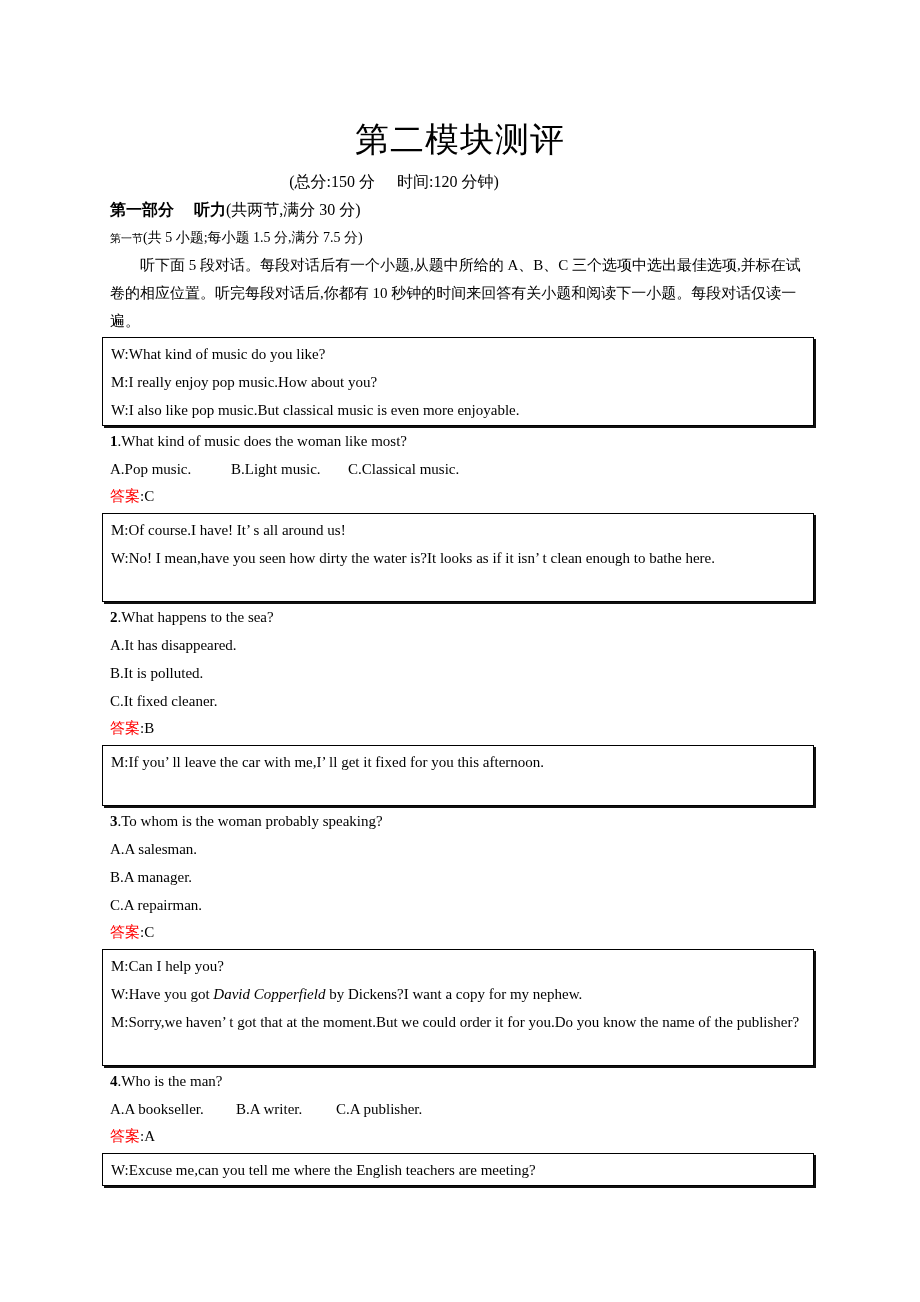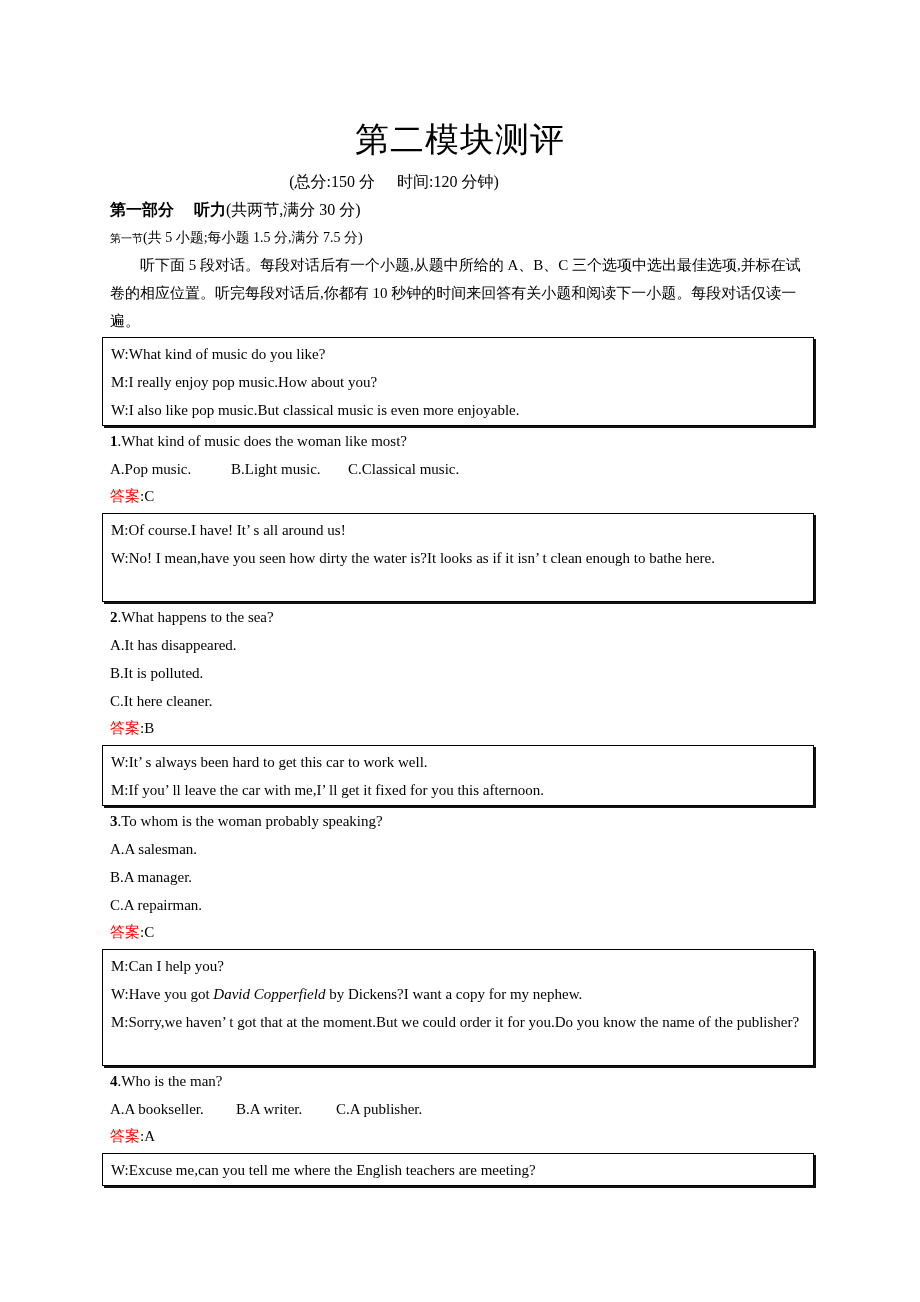--- a/index.html
+++ b/index.html
@@ -67,27 +67,26 @@
 
   <div class="box" style="top:513px;height:89px;">
     <p>M:Of course.I have! It’ s all around us!</p>
     <p>W:No! I mean,have you seen how dirty the water is?It looks as if it isn’ t clean enough to bathe here.</p>
   </div>
   <div class="q" style="top:603px;">
     <b>2</b><span>.What happens to the sea?</span>
   </div>
   <div class="opt" style="top:631px;">A.It has disappeared.</div>
   <div class="opt" style="top:659px;">B.It is polluted.</div>
-  <div class="opt" style="top:687px;">C.It here cleaner.</div>
+  <div class="opt" style="top:687px;">C.It fixed cleaner.</div>
   <div class="ans" style="top:714px;">
     <span class="lbl">答案</span><span>:B</span>
   </div>
 
   <div class="box" style="top:745px;height:61px;">
-    <p>W:It’ s always been hard to get this car to work well.</p>
     <p>M:If you’ ll leave the car with me,I’ ll get it fixed for you this afternoon.</p>
   </div>
   <div class="q" style="top:807px;">
     <b>3</b><span>.To whom is the woman probably speaking?</span>
   </div>
   <div class="opt" style="top:835px;">A.A salesman.</div>
   <div class="opt" style="top:863px;">B.A manager.</div>
   <div class="opt" style="top:891px;">C.A repairman.</div>
   <div class="ans" style="top:918px;">
     <span class="lbl">答案</span><span>:C</span>

